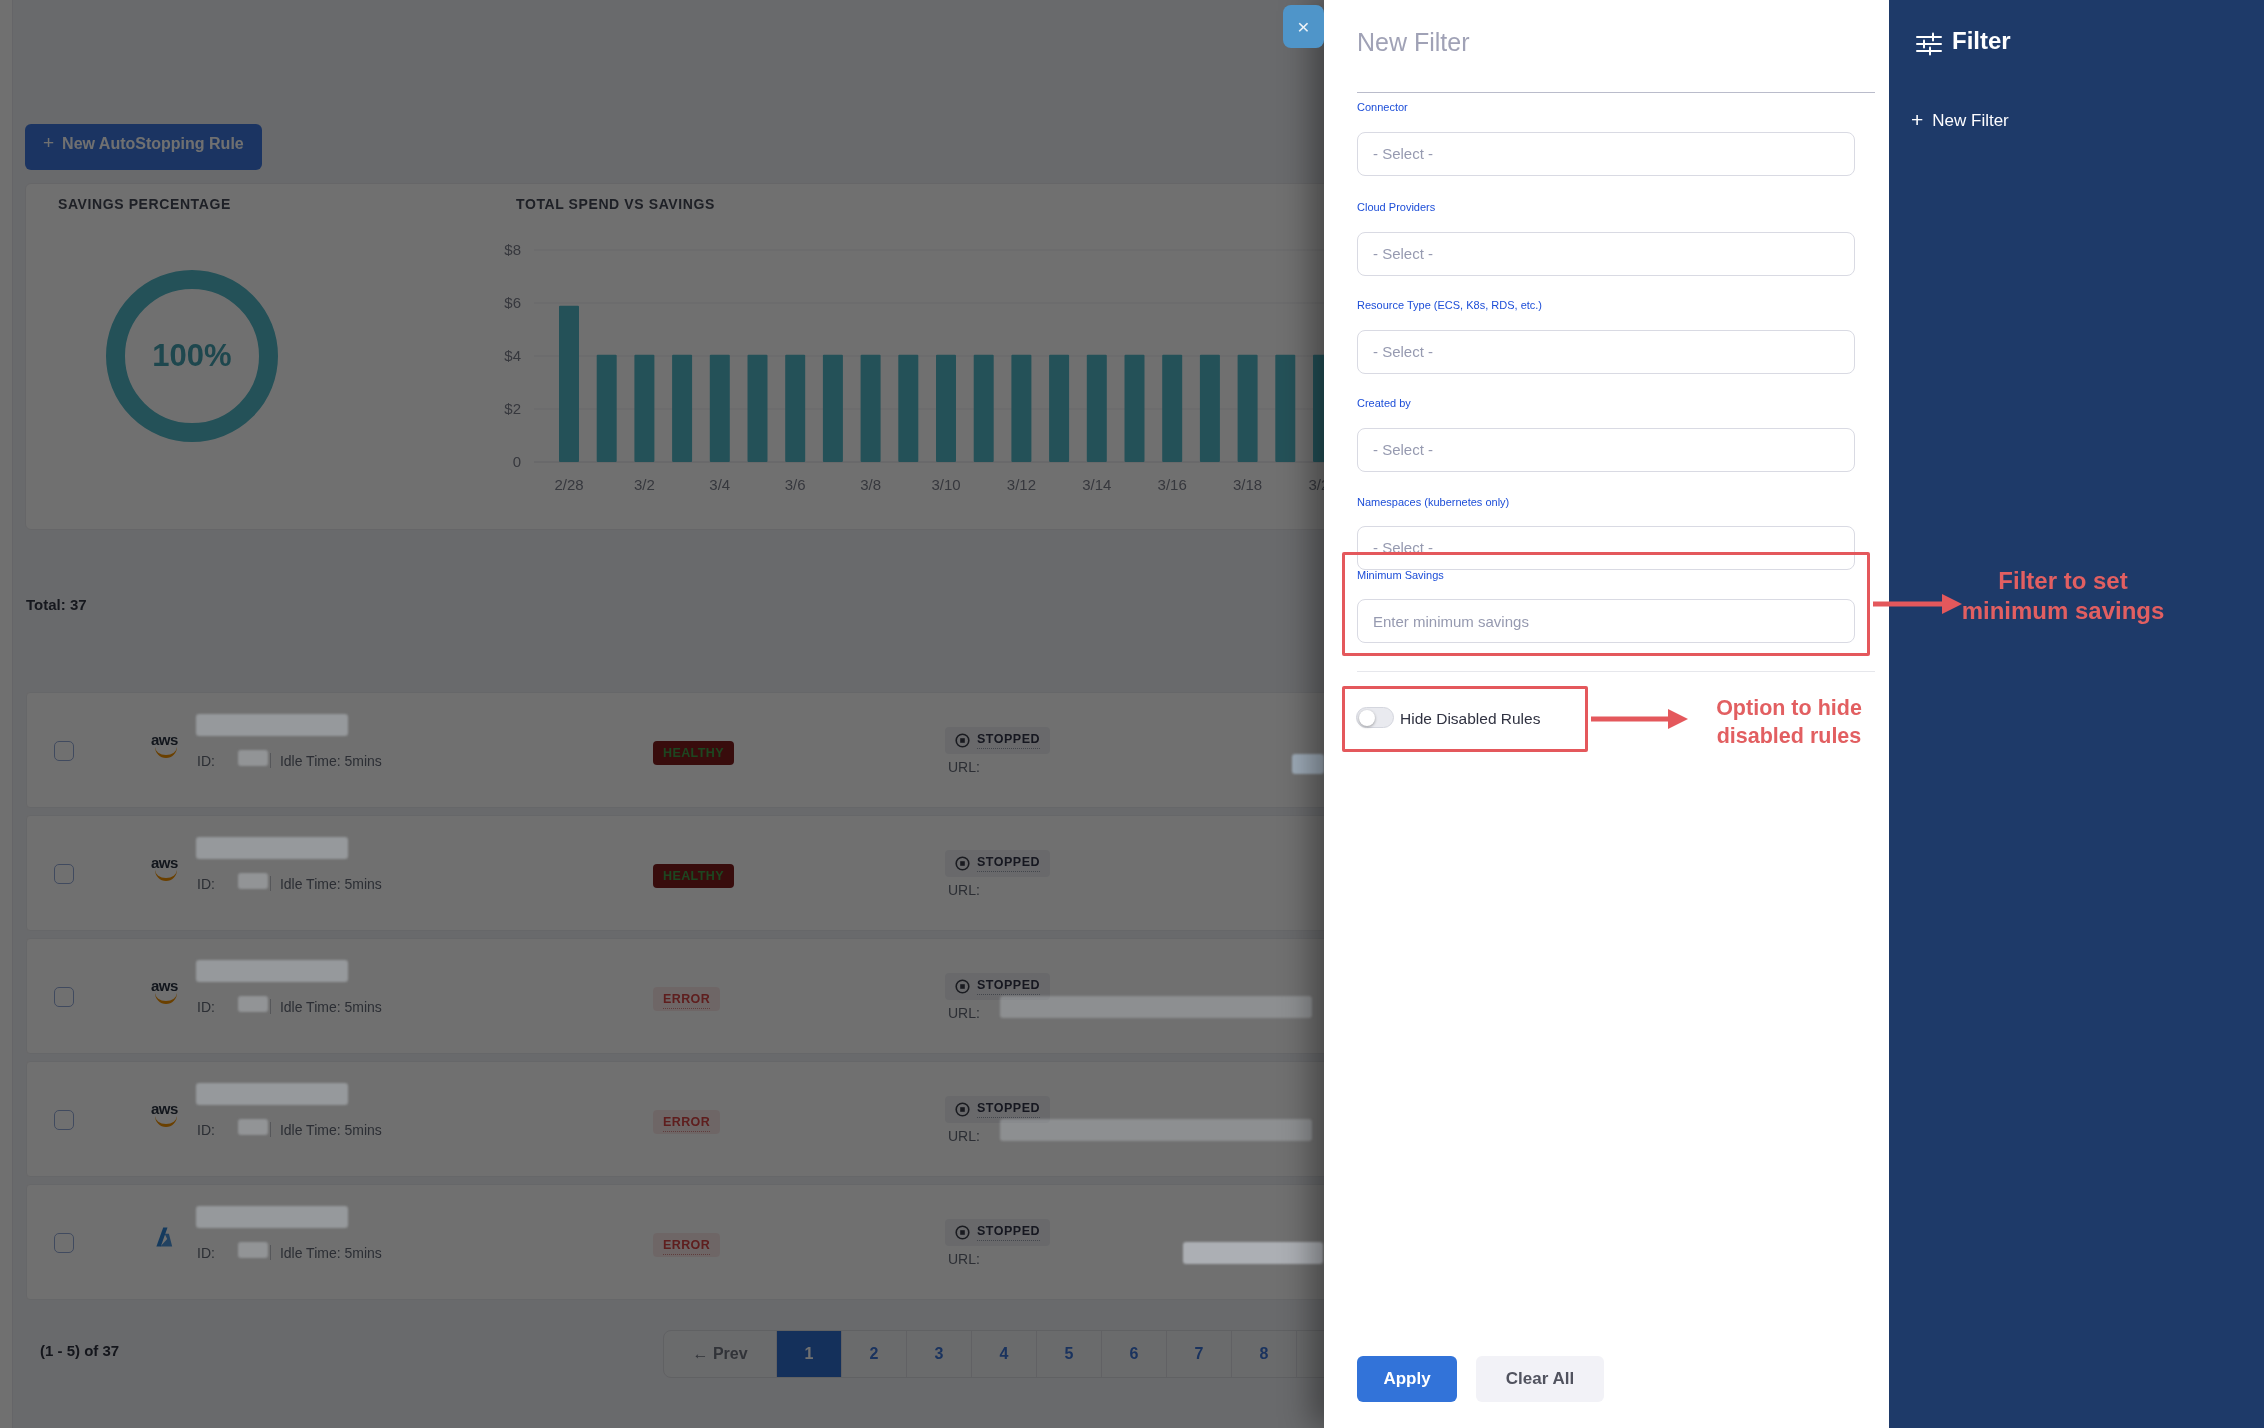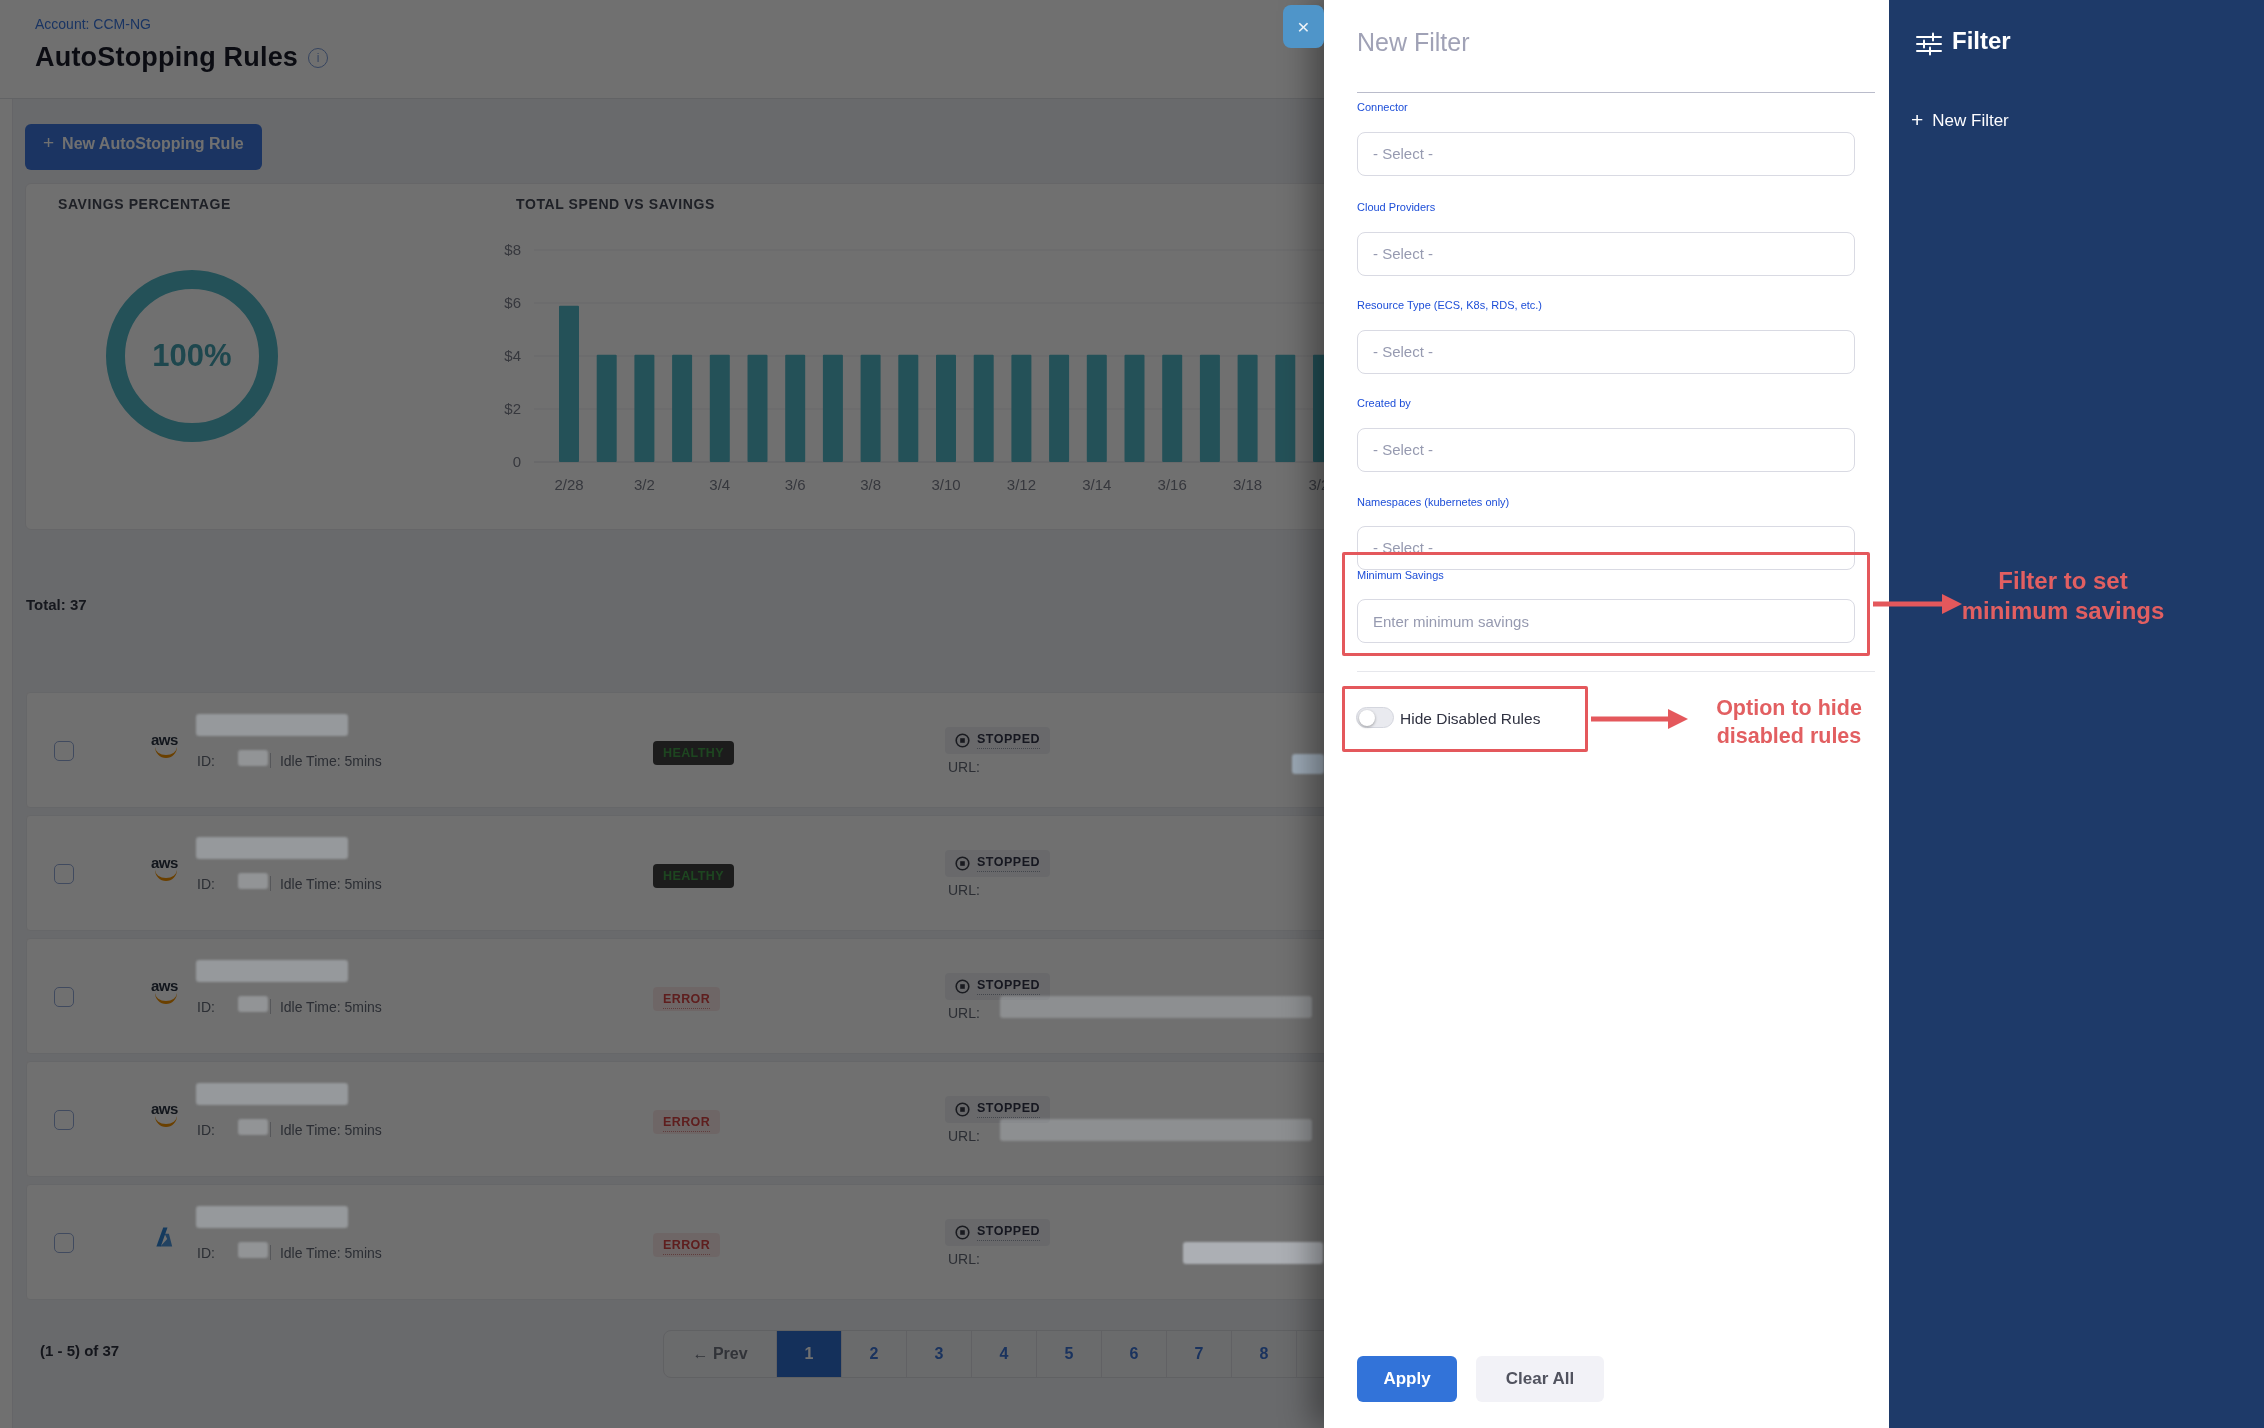--- a/index.html
+++ b/index.html
@@ -29,21 +29,21 @@
   .th{font-size:13px;font-weight:bold;color:#383b46;letter-spacing:.4px;}
   .sort{display:inline-flex;flex-direction:column;gap:1px;margin-left:8px;vertical-align:1px;}
   .sort i{display:block;width:0;height:0;border-left:4px solid transparent;border-right:4px solid transparent;}
   .sort .up{border-bottom:5px solid #596070;}
   .sort .dn{border-top:5px solid #596070;}
 
   .row{left:26px;width:2214px;height:116px;background:#ffffff;border:1px solid #e9eaee;border-radius:4px;box-sizing:border-box;}
   .id-line{font-size:14px;color:#646a77;}
   .pipe{display:inline-block;width:1px;height:15px;background:#c3c6ce;margin:0 9px;vertical-align:-2px;}
   .badge{display:inline-block;font-size:12.5px;font-weight:bold;letter-spacing:.4px;padding:5px 10px;border-radius:4px;}
-  .badge.healthy{background:#404040;color:#43a04a;}
+  .badge.healthy{background:#7f1d1d;color:#43a04a;}
   .badge.error{background:#fbe9e9;color:#d64545;}
   .badge.error .bt{border-bottom:1.5px dotted #d98a8a;padding-bottom:2px;}
   .stopped{display:inline-flex;align-items:center;gap:7px;background:#eff0f4;border-radius:4px;padding:5px 10px;font-size:12.5px;font-weight:bold;color:#33364a;letter-spacing:.5px;}
   .stopped .st-text{border-bottom:1.5px dotted #9aa0ae;padding-bottom:2px;}
   .url-label{font-size:14px;color:#646a77;}
   .aws-ic .aws-t{font-size:15px;font-weight:bold;color:#2b3442;letter-spacing:-.5px;}
   .aws-smile{width:22px;height:9px;border-bottom:3px solid #f29100;border-radius:0 0 11px 11px;margin-top:-3px;margin-left:4px;}
 
   .pag-summary{left:40px;top:1342px;font-size:15px;font-weight:bold;color:#2f3340;}
   .pager{left:663px;top:1330px;height:46px;display:flex;background:#f2f3f6;border:1px solid #dadce2;border-radius:8px;overflow:hidden;}
@@ -81,24 +81,20 @@
   .ann{z-index:20;pointer-events:none;}
   .ann-rect{border:3px solid #e4585c;border-radius:2px;box-sizing:border-box;}
   .ann-text{color:#e25f61;font-weight:bold;text-align:center;}
 </style>
 </head>
 <body>
 
 <div class="app">
 
   <div class="abs left-strip"></div>
-  <div class="abs topbar">
-    <div class="abs breadcrumb">Account: CCM-NG</div>
-    <div class="abs page-title"><span>AutoStopping Rules</span><span class="info-icon">i</span></div>
-  </div>
 
   <div class="abs new-rule-btn"><span class="plus">+</span><span>New AutoStopping Rule</span></div>
 
   <div class="abs chart-card">
     <div class="abs chart-label" style="left:32px;top:12px;">SAVINGS PERCENTAGE</div>
     <div class="abs donut"></div>
     <div class="abs donut-value">100%</div>
     <div class="abs chart-label" style="left:490px;top:12px;">TOTAL SPEND VS SAVINGS</div>
     <svg id="spend-svg" class="abs" style="left:440px;top:44px;" width="880" height="290">
         <line x1="68" y1="22" x2="880" y2="22" stroke="#ebecf0" stroke-width="1"></line>

